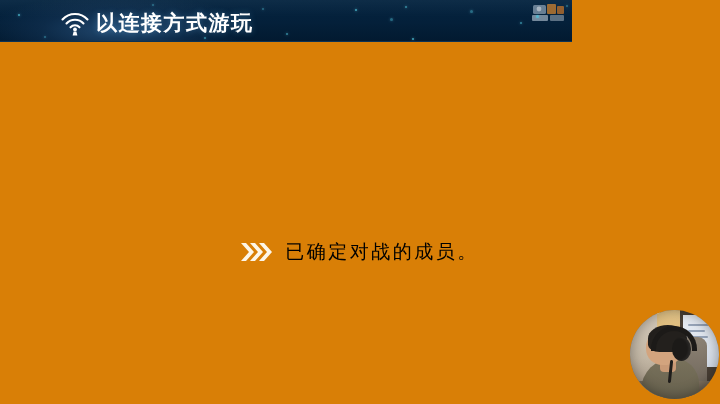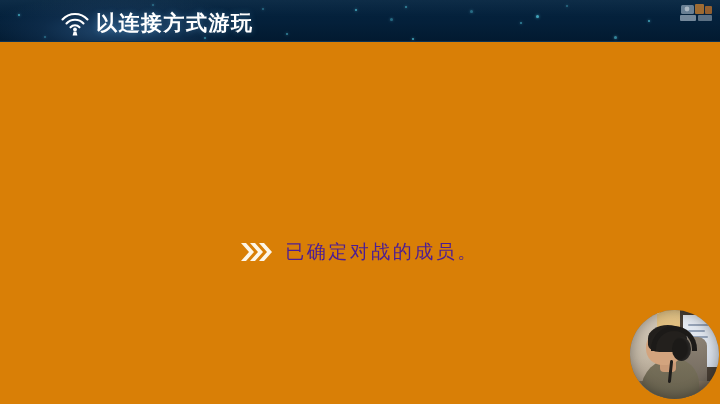--- a/index.html
+++ b/index.html
@@ -25,21 +25,21 @@
     width: 720px;
     height: 362px;
     background: #d97f06;
   }
 
   
   #header {
     position: absolute;
     left: 0;
     top: 0;
-    width: 720px;
+    width: 572px;
     height: 42px;
     background: #031b33;
     background-image:
       radial-gradient(ellipse 170px 46px at 118px 30px, rgba(36,76,116,0.95) 0%, rgba(20,52,86,0.55) 45%, rgba(3,27,51,0) 78%),
       linear-gradient(180deg, #03233f 0%, #04203a 55%, #021a30 100%);
     overflow: hidden;
     border-bottom: 1px solid #0b3255;
     box-sizing: border-box;
   }
   #header-sheen {
@@ -104,21 +104,21 @@
   }
   #chevrons {
     width: 32px;
     height: 22px;
     margin-right: 12px;
     flex: none;
   }
   #chevrons svg { display: block; width: 32px; height: 22px; }
   #message-text {
     font-size: 19px;
-    color: #4c1d95;
+    color: #000000;
     letter-spacing: 2.5px;
     white-space: nowrap;
     line-height: 34px;
   }
 
   
   #webcam {
     position: absolute;
     left: 630px;
     top: 310px;

